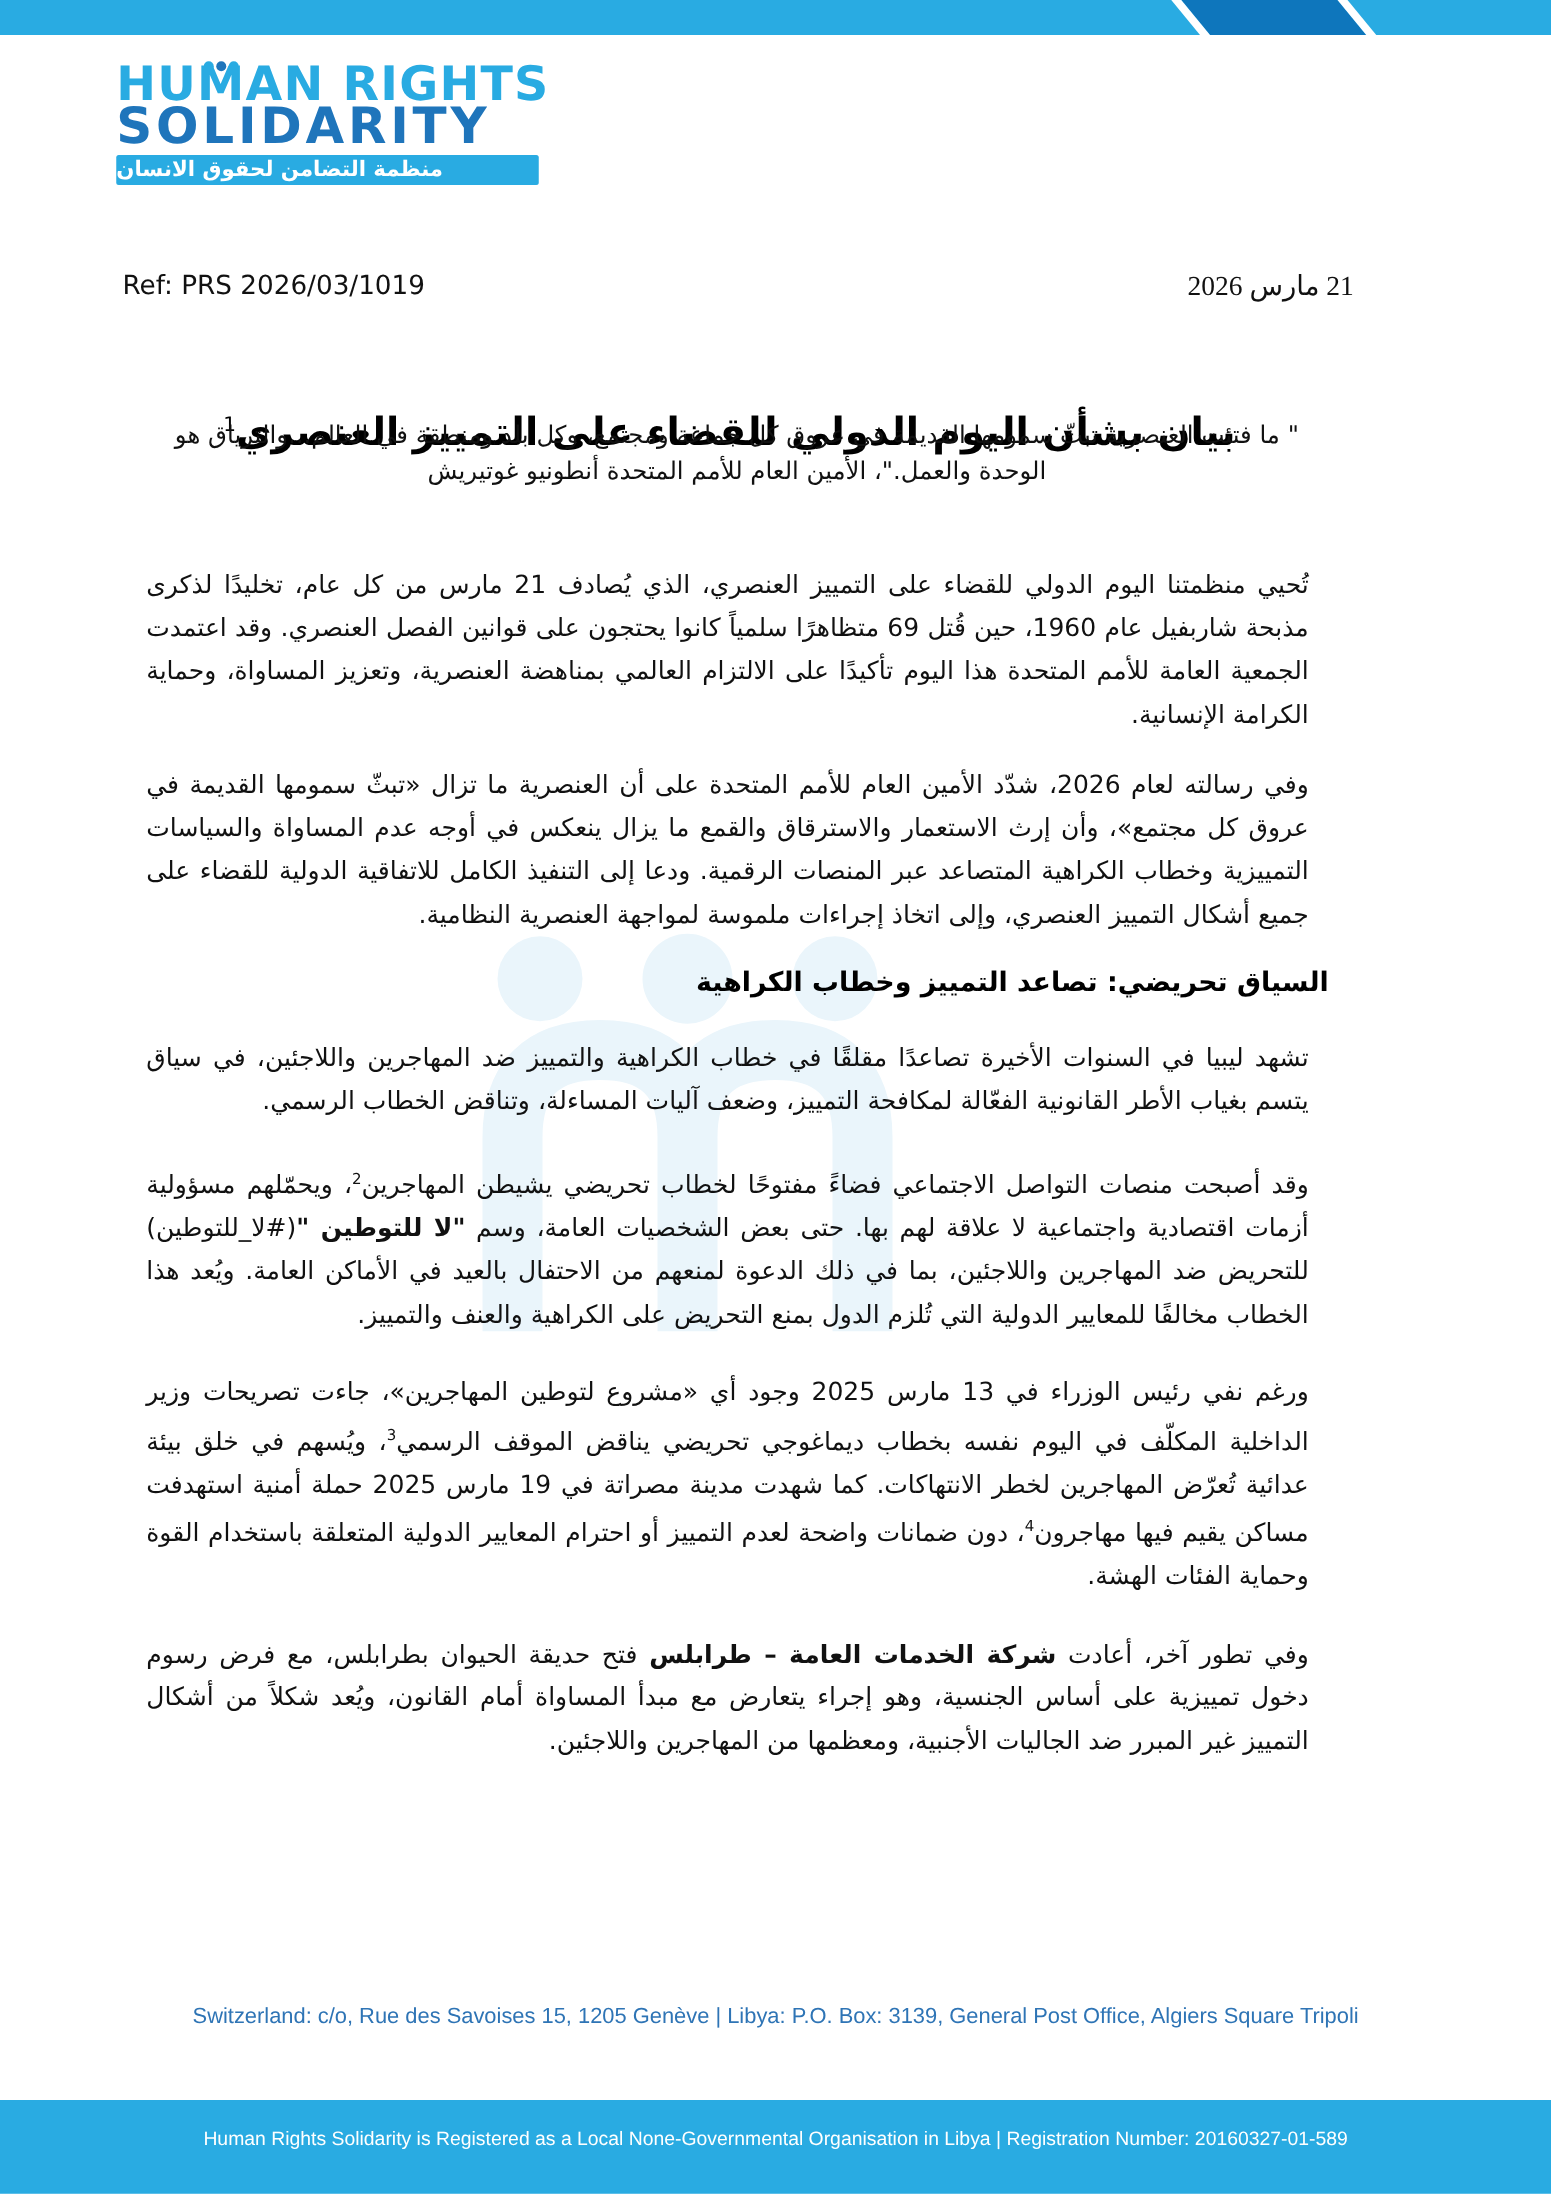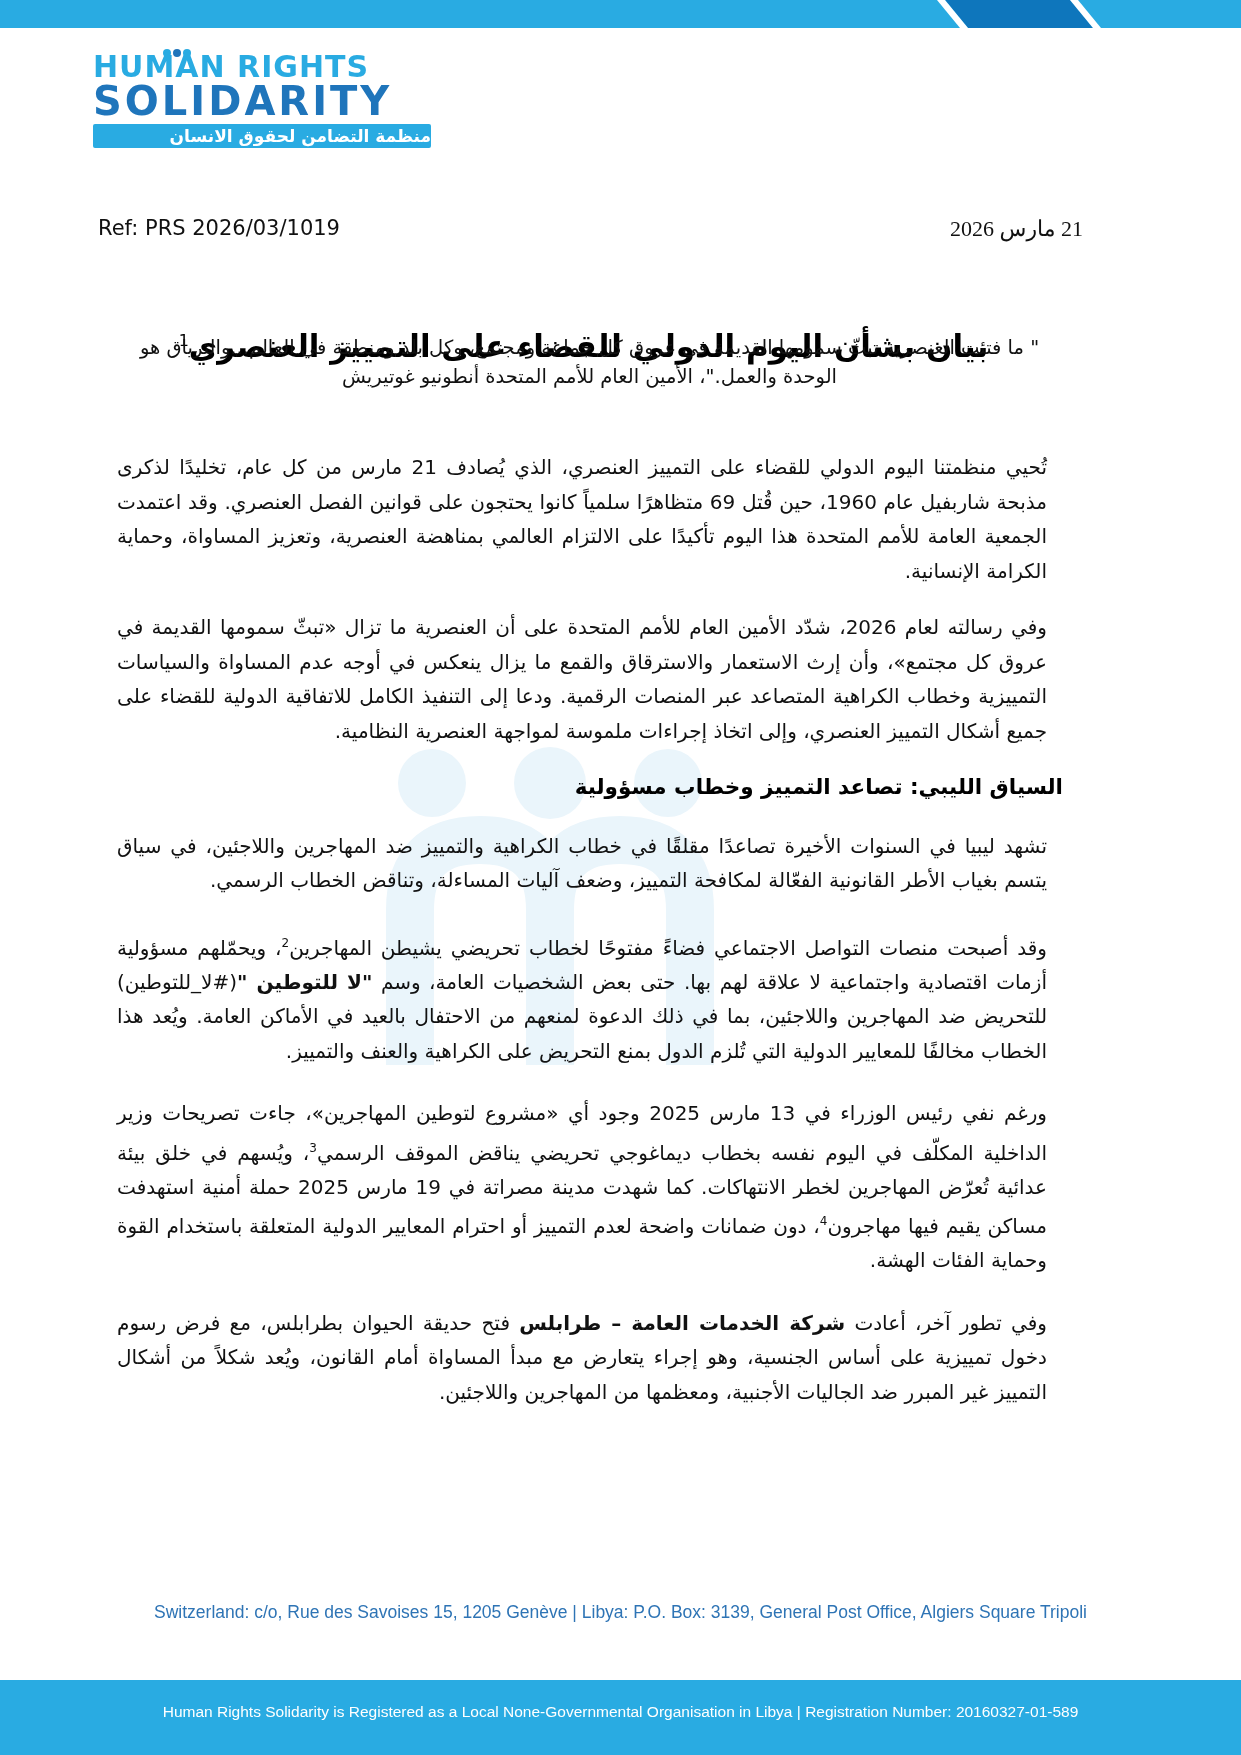--- a/index.html
+++ b/index.html
@@ -17,38 +17,38 @@
       position: absolute; left: 0; top: 0; width: 1241px; height: 28px;
       background: #29abe2;
     }
     .top-bar svg { position: absolute; left: 0; top: 0; }
 
     
     .logo { position: absolute; left: 93px; top: 42px; width: 340px; height: 108px; }
     .logo-line1 {
       position: absolute; left: 0; top: 10px;
       font-family: "DejaVu Sans", sans-serif; font-weight: bold;
-      font-size: 30px; letter-spacing: 1px; color: #29abe2; line-height: 30px;
+      font-size: 38px; letter-spacing: 1px; color: #29abe2; line-height: 30px;
       white-space: nowrap;
     }
     .logo-line2 {
       position: absolute; left: 0; top: 38px;
       font-family: "DejaVu Sans", sans-serif; font-weight: bold;
       font-size: 40px; letter-spacing: 3px; color: #1f75bb; line-height: 42px;
       white-space: nowrap;
     }
     .logo-dots { position: absolute; left: 70px; top: 0px; }
     .logo-dots span {
       display: inline-block; width: 8px; height: 8px; border-radius: 50%;
       margin-right: 2px;
     }
     .logo-band {
       position: absolute; left: 0; top: 82px; width: 338px; height: 24px;
       background: #29abe2; border-radius: 2px;
-      color: #ffffff; font-size: 17px; line-height: 24px; text-align: right;
+      color: #ffffff; font-size: 17px; line-height: 24px; text-align: left;
       direction: rtl; font-weight: bold;
     }
 
     
     .ref {
       position: absolute; left: 98px; top: 216px;
       font-family: "DejaVu Sans", sans-serif; font-size: 21px; color: #111;
     }
     .date {
       position: absolute; right: 158px; top: 216px;
@@ -137,21 +137,21 @@
     <circle cx="52" cy="38" r="34"></circle>
     <circle cx="170" cy="38" r="36"></circle>
     <circle cx="288" cy="38" r="34"></circle>
   </g>
   <path d="M30 320 L30 165 Q30 95 100 95 Q170 95 170 165 L170 320 M170 165 Q170 95 240 95 Q310 95 310 165 L310 320" fill="none" stroke="#eaf5fb" stroke-width="48" stroke-linecap="round"></path>
 </svg>
 
 <div class="content">
   <p>تُحيي منظمتنا اليوم الدولي للقضاء على التمييز العنصري، الذي يُصادف 21 مارس من كل عام، تخليدًا لذكرى مذبحة شاربفيل عام 1960، حين قُتل 69 متظاهرًا سلمياً كانوا يحتجون على قوانين الفصل العنصري. وقد اعتمدت الجمعية العامة للأمم المتحدة هذا اليوم تأكيدًا على الالتزام العالمي بمناهضة العنصرية، وتعزيز المساواة، وحماية الكرامة الإنسانية.</p>
   <p>وفي رسالته لعام 2026، شدّد الأمين العام للأمم المتحدة على أن العنصرية ما تزال «تبثّ سمومها القديمة في عروق كل مجتمع»، وأن إرث الاستعمار والاسترقاق والقمع ما يزال ينعكس في أوجه عدم المساواة والسياسات التمييزية وخطاب الكراهية المتصاعد عبر المنصات الرقمية. ودعا إلى التنفيذ الكامل للاتفاقية الدولية للقضاء على جميع أشكال التمييز العنصري، وإلى اتخاذ إجراءات ملموسة لمواجهة العنصرية النظامية.</p>
-  <h2>السياق الليبي: تصاعد التمييز وخطاب مسؤولية</h2>
+  <h2>السياق تحريضي: تصاعد التمييز وخطاب الكراهية</h2>
   <p>تشهد ليبيا في السنوات الأخيرة تصاعدًا مقلقًا في خطاب الكراهية والتمييز ضد المهاجرين واللاجئين، في سياق يتسم بغياب الأطر القانونية الفعّالة لمكافحة التمييز، وضعف آليات المساءلة، وتناقض الخطاب الرسمي.</p>
   <p class="p-gap">
     <span>وقد أصبحت منصات التواصل الاجتماعي فضاءً مفتوحًا لخطاب تحريضي يشيطن المهاجرين</span><sup>2</sup><span>، ويحمّلهم مسؤولية أزمات اقتصادية واجتماعية لا علاقة لهم بها. حتى بعض الشخصيات العامة، وسم </span><b>"لا للتوطين "</b><span>(#لا_للتوطين) للتحريض ضد المهاجرين واللاجئين، بما في ذلك الدعوة لمنعهم من الاحتفال بالعيد في الأماكن العامة. ويُعد هذا الخطاب مخالفًا للمعايير الدولية التي تُلزم الدول بمنع التحريض على الكراهية والعنف والتمييز.</span>
   </p>
   <p class="p-gap">
     <span>ورغم نفي رئيس الوزراء في 13 مارس 2025 وجود أي «مشروع لتوطين المهاجرين»، جاءت تصريحات وزير الداخلية المكلّف في اليوم نفسه بخطاب ديماغوجي تحريضي يناقض الموقف الرسمي</span><sup>3</sup><span>، ويُسهم في خلق بيئة عدائية تُعرّض المهاجرين لخطر الانتهاكات. كما شهدت مدينة مصراتة في 19 مارس 2025 حملة أمنية استهدفت مساكن يقيم فيها مهاجرون</span><sup>4</sup><span>، دون ضمانات واضحة لعدم التمييز أو احترام المعايير الدولية المتعلقة باستخدام القوة وحماية الفئات الهشة.</span>
   </p>
   <p class="p-gap">
     <span>وفي تطور آخر، أعادت </span><b>شركة الخدمات العامة – طرابلس</b><span> فتح حديقة الحيوان بطرابلس، مع فرض رسوم دخول تمييزية على أساس الجنسية، وهو إجراء يتعارض مع مبدأ المساواة أمام القانون، ويُعد شكلاً من أشكال التمييز غير المبرر ضد الجاليات الأجنبية، ومعظمها من المهاجرين واللاجئين.</span>
   </p>

